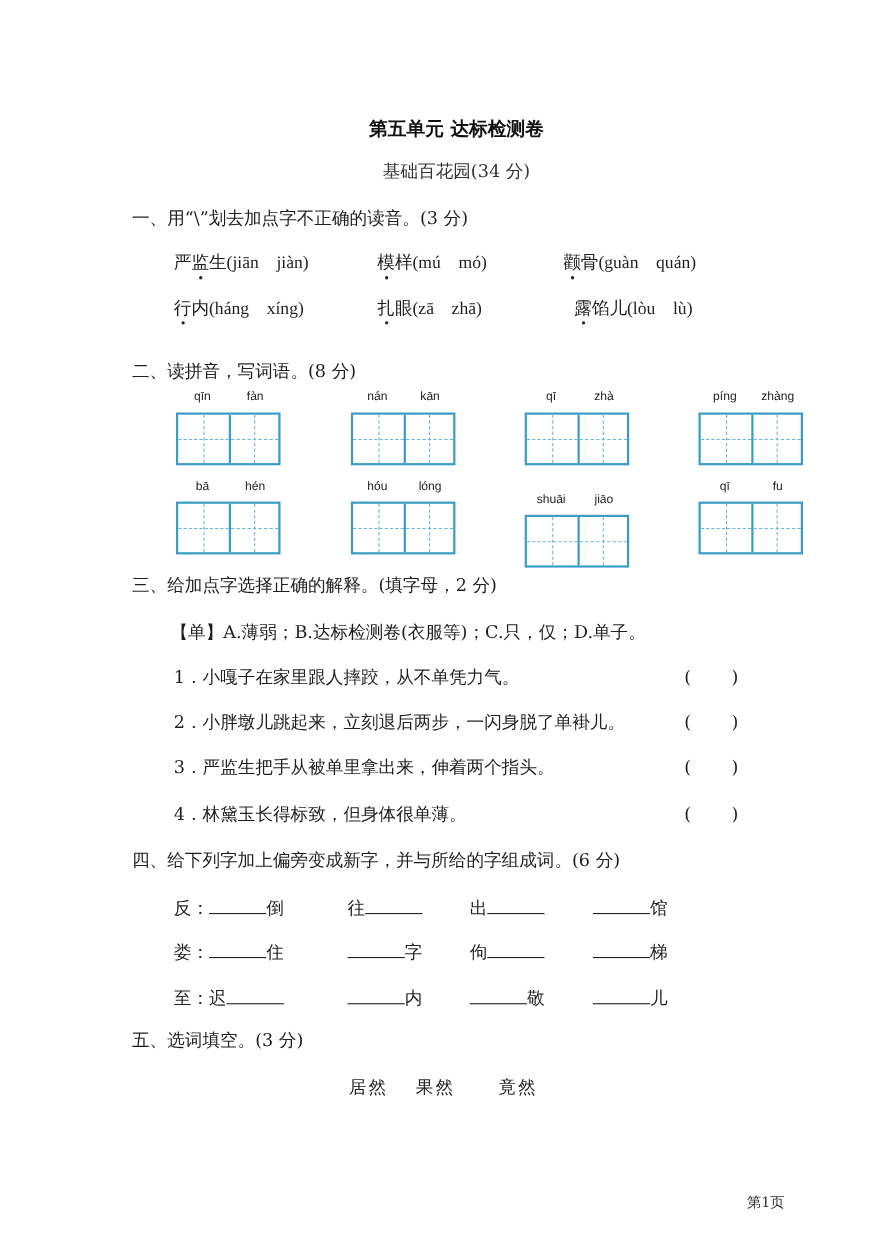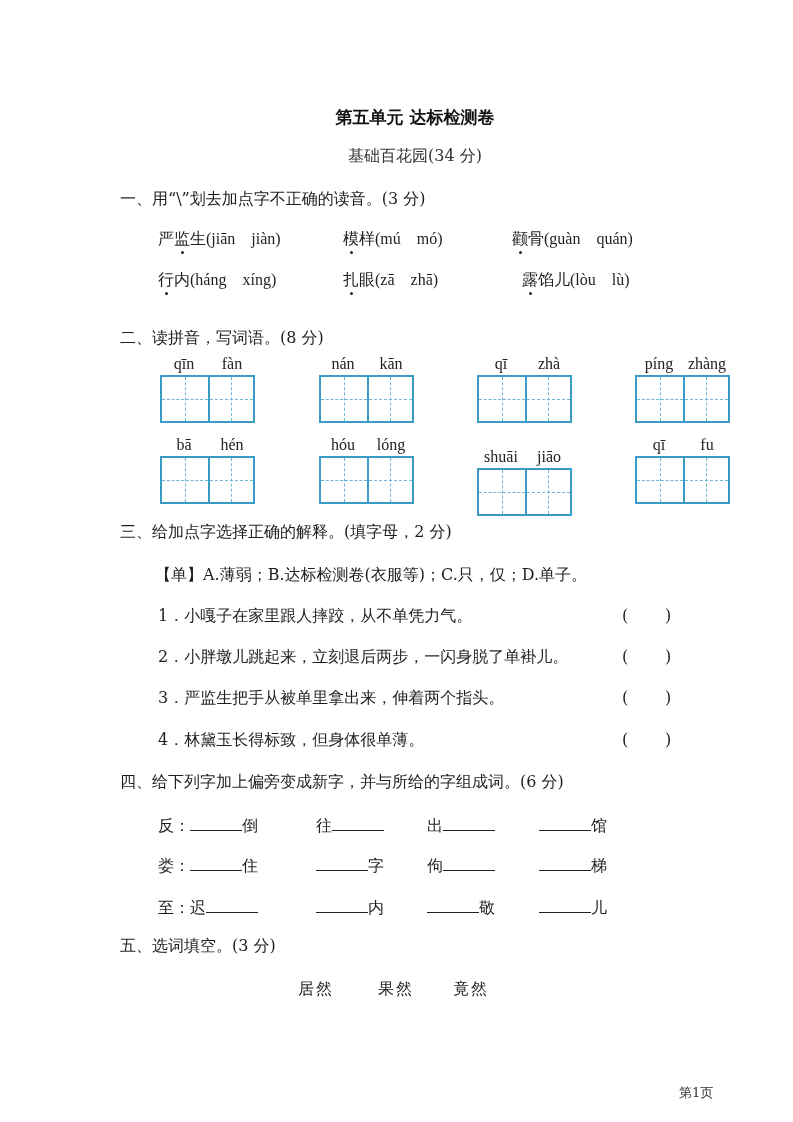--- a/index.html
+++ b/index.html
@@ -21,22 +21,22 @@
   .heading { left: 120px; font-size: 16px; }
   .line { font-size: 16px; }
   .dot { position: relative; display: inline-block; }
   .dot::after {
     content: ""; position: absolute; left: 50%; bottom: -4px;
     width: 3px; height: 3px; margin-left: -1.5px; border-radius: 50%; background: #222;
   }
   .py { font-family: Liberation Serif, serif; }
   .grid-wrap { position: absolute; width: 96px; }
   .pinyin-row {
-    height: 20px; display: flex; font-family: Liberation Serif, serif;
-    font-size: 16px; color: #222;
+    height: 20px; display: flex; font-family: Liberation Sans, sans-serif;
+    font-size: 11px; color: #222;
   }
   .pinyin-row span { width: 48px; text-align: center; }
   .boxes { display: flex; border: 2px solid #3a9bc4; height: 44px; width: 91px; }
   .box {
     position: relative; width: 50%; height: 100%;
     box-sizing: border-box;
   }
   .box + .box { border-left: 2px solid #3a9bc4; }
   .box::before {
     content: ""; position: absolute; left: 50%; top: 0; bottom: 0;
@@ -193,17 +193,17 @@
 <div class="abs line" style="top:854px; left:316px;"><span class="blank"></span><span>字</span></div>
 <div class="abs line" style="top:854px; left:427px;"><span>佝</span><span class="blank"></span></div>
 <div class="abs line" style="top:854px; left:539px;"><span class="blank"></span><span>梯</span></div>
 
 <div class="abs line" style="top:896px; left:158px;"><span>至：</span><span>迟</span><span class="blank"></span></div>
 <div class="abs line" style="top:896px; left:316px;"><span class="blank"></span><span>内</span></div>
 <div class="abs line" style="top:896px; left:427px;"><span class="blank"></span><span>敬</span></div>
 <div class="abs line" style="top:896px; left:539px;"><span class="blank"></span><span>儿</span></div>
 
 <div class="abs heading" style="top:936px;">五、选词填空。(3 分)</div>
-<div class="abs words" style="top:979px; left:298px;">居然</div>
+<div class="abs words" style="top:979px; left:317px;">居然</div>
 <div class="abs words" style="top:979px; left:378px;">果然</div>
 <div class="abs words" style="top:979px; left:453px;">竟然</div>
 
 <div class="abs footer">第1页</div>
 
 </body></html>

